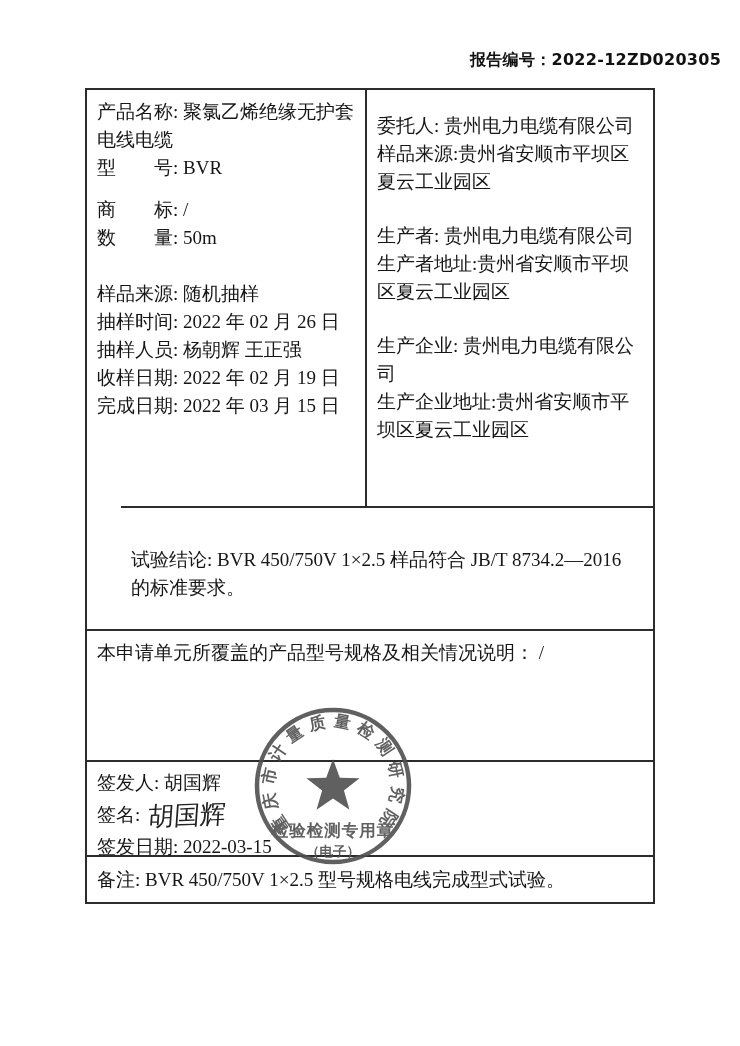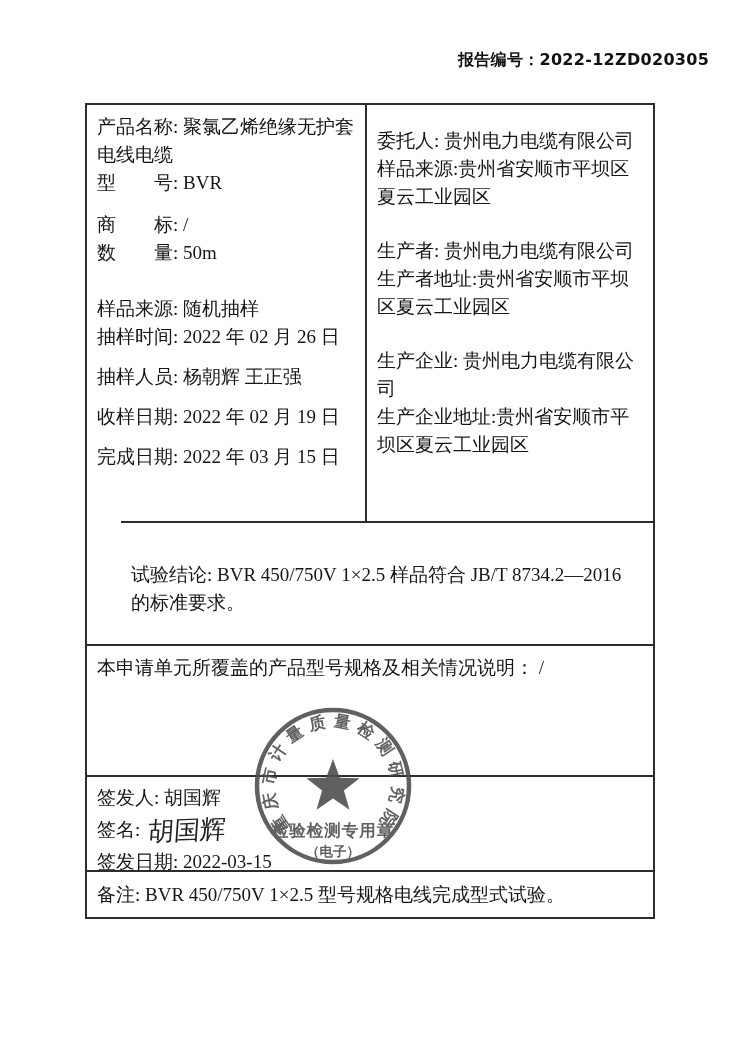--- a/index.html
+++ b/index.html
@@ -5,34 +5,34 @@
   * { margin:0; padding:0; box-sizing:border-box; }
   html,body { background:#ffffff; }
   .page {
     position:relative; width:740px; height:1046px; margin:0 auto;
     background:#ffffff; color:#161616;
     font-family:"Liberation Serif","DejaVu Serif",serif;
     font-size:19px; line-height:28px;
     overflow:hidden;
   }
   .report-no {
-    position:absolute; top:46px; left:458px;
+    position:absolute; top:46px; left:470px;
     font-family:"DejaVu Sans","Liberation Sans",sans-serif;
     font-weight:bold; font-size:16px; letter-spacing:0.3px; color:#111;
     white-space:nowrap;
   }
   .doc-table {
-    position:absolute; left:85px; top:103px; width:570px;
+    position:absolute; left:85px; top:88px; width:570px;
     border:2px solid #2c2c2c; background:#fff;
   }
   .row-parties { display:flex; height:416px; }
   .cell-sample { width:280px; border-right:2px solid #2c2c2c; padding:8px 8px 0 10px; }
   .cell-parties { flex:1; padding:22px 6px 16px 10px; }
   .line { white-space:normal; }
-  .gap-8  { margin-top:12px; }
+  .gap-8  { margin-top:0; }
   .gap-14 { margin-top:14px; }
   .gap-16 { margin-top:28px; }
   .gap-26 { margin-top:26px; }
   .row-conclusion { border-top:2px solid #2c2c2c; height:123px; padding:38px 12px 0 10px;margin-left:34px; }
   .row-coverage   { border-top:2px solid #2c2c2c; height:131px; padding:8px 12px 0 10px; }
   .row-signoff    { border-top:2px solid #2c2c2c; height:95px;  padding:5px 12px 0 10px; line-height:32px; }
   .row-remark     { border-top:2px solid #2c2c2c; height:47px;  padding:9px 12px 0 10px; }
   .sig-line { display:flex; align-items:center; height:32px; }
   .handwritten {
     display:inline-block; margin-left:8px; font-size:26px; line-height:26px;

